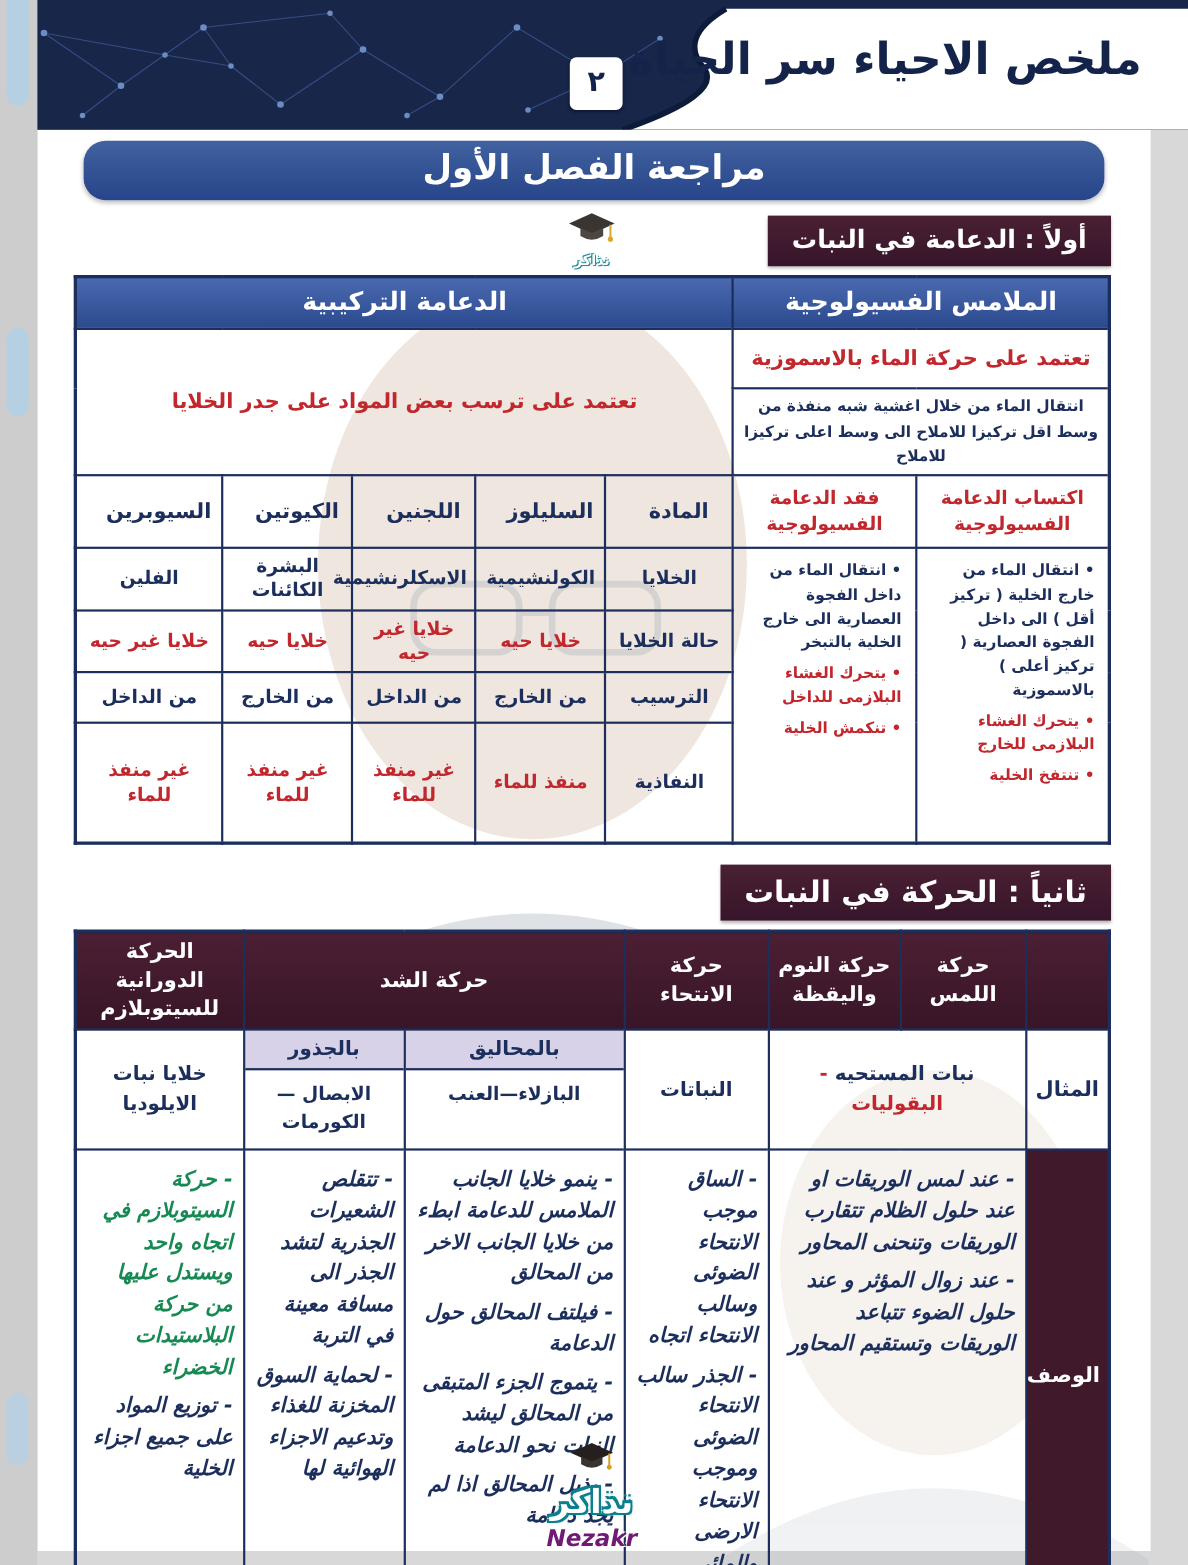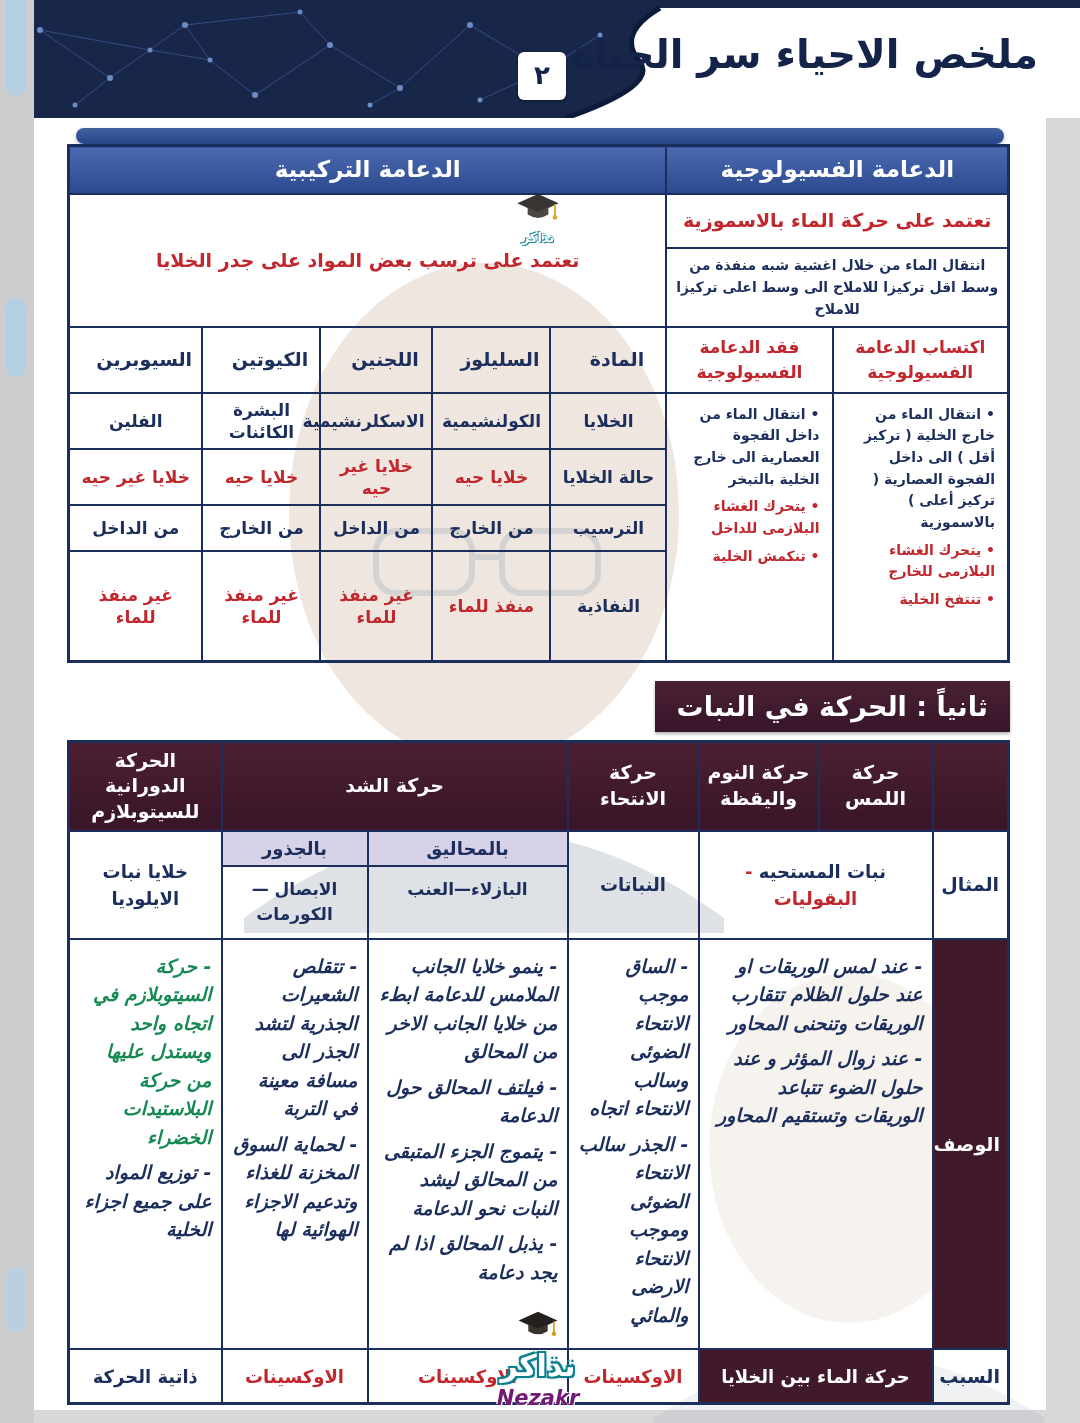--- a/index.html
+++ b/index.html
@@ -160,36 +160,38 @@
     </g>
   </svg>
   <svg class="face f2" width="440" height="470" viewBox="0 0 440 470">
     <ellipse cx="225" cy="190" rx="140" ry="175" fill="#c4a98f"></ellipse>
     <path d="M30,460 Q225,330 420,460 L420,470 L30,470 Z" fill="#93a0b0"></path>
   </svg>
 
   <div class="layer">
 
     <div class="title-box">
+      <div>مراجعة الفصل الأول</div>
     </div>
 
+    <div class="banner b1">أولاً : الدعامة في النبات</div>
 
     <table class="t1">
       <colgroup>
         <col style="width:176px">
           <col style="width:166px">
           <col style="width:116px">
         <col style="width:118px">
           <col style="width:112px">
           <col style="width:118px">
           <col style="width:134px">
       </colgroup>
       <tbody>
           <tr>
-        <th colspan="2" class="bluehead">الدعامة الفسيولوجية</th>
+        <th colspan="2" class="bluehead">الملامس الفسيولوجية</th>
         <th colspan="5" class="bluehead">الدعامة التركيبية</th>
       </tr>
       <tr>
         <td colspan="2" class="rule">تعتمد على حركة الماء بالاسموزية</td>
         <td colspan="5" rowspan="2" class="rule">تعتمد على ترسب بعض المواد على جدر الخلايا</td>
       </tr>
       <tr>
         <td colspan="2" class="detail navy">انتقال الماء من خلال اغشية شبه منفذة من وسط اقل تركيزا للاملاح الى وسط اعلى تركيزا للاملاح</td>
       </tr>
       <tr>

